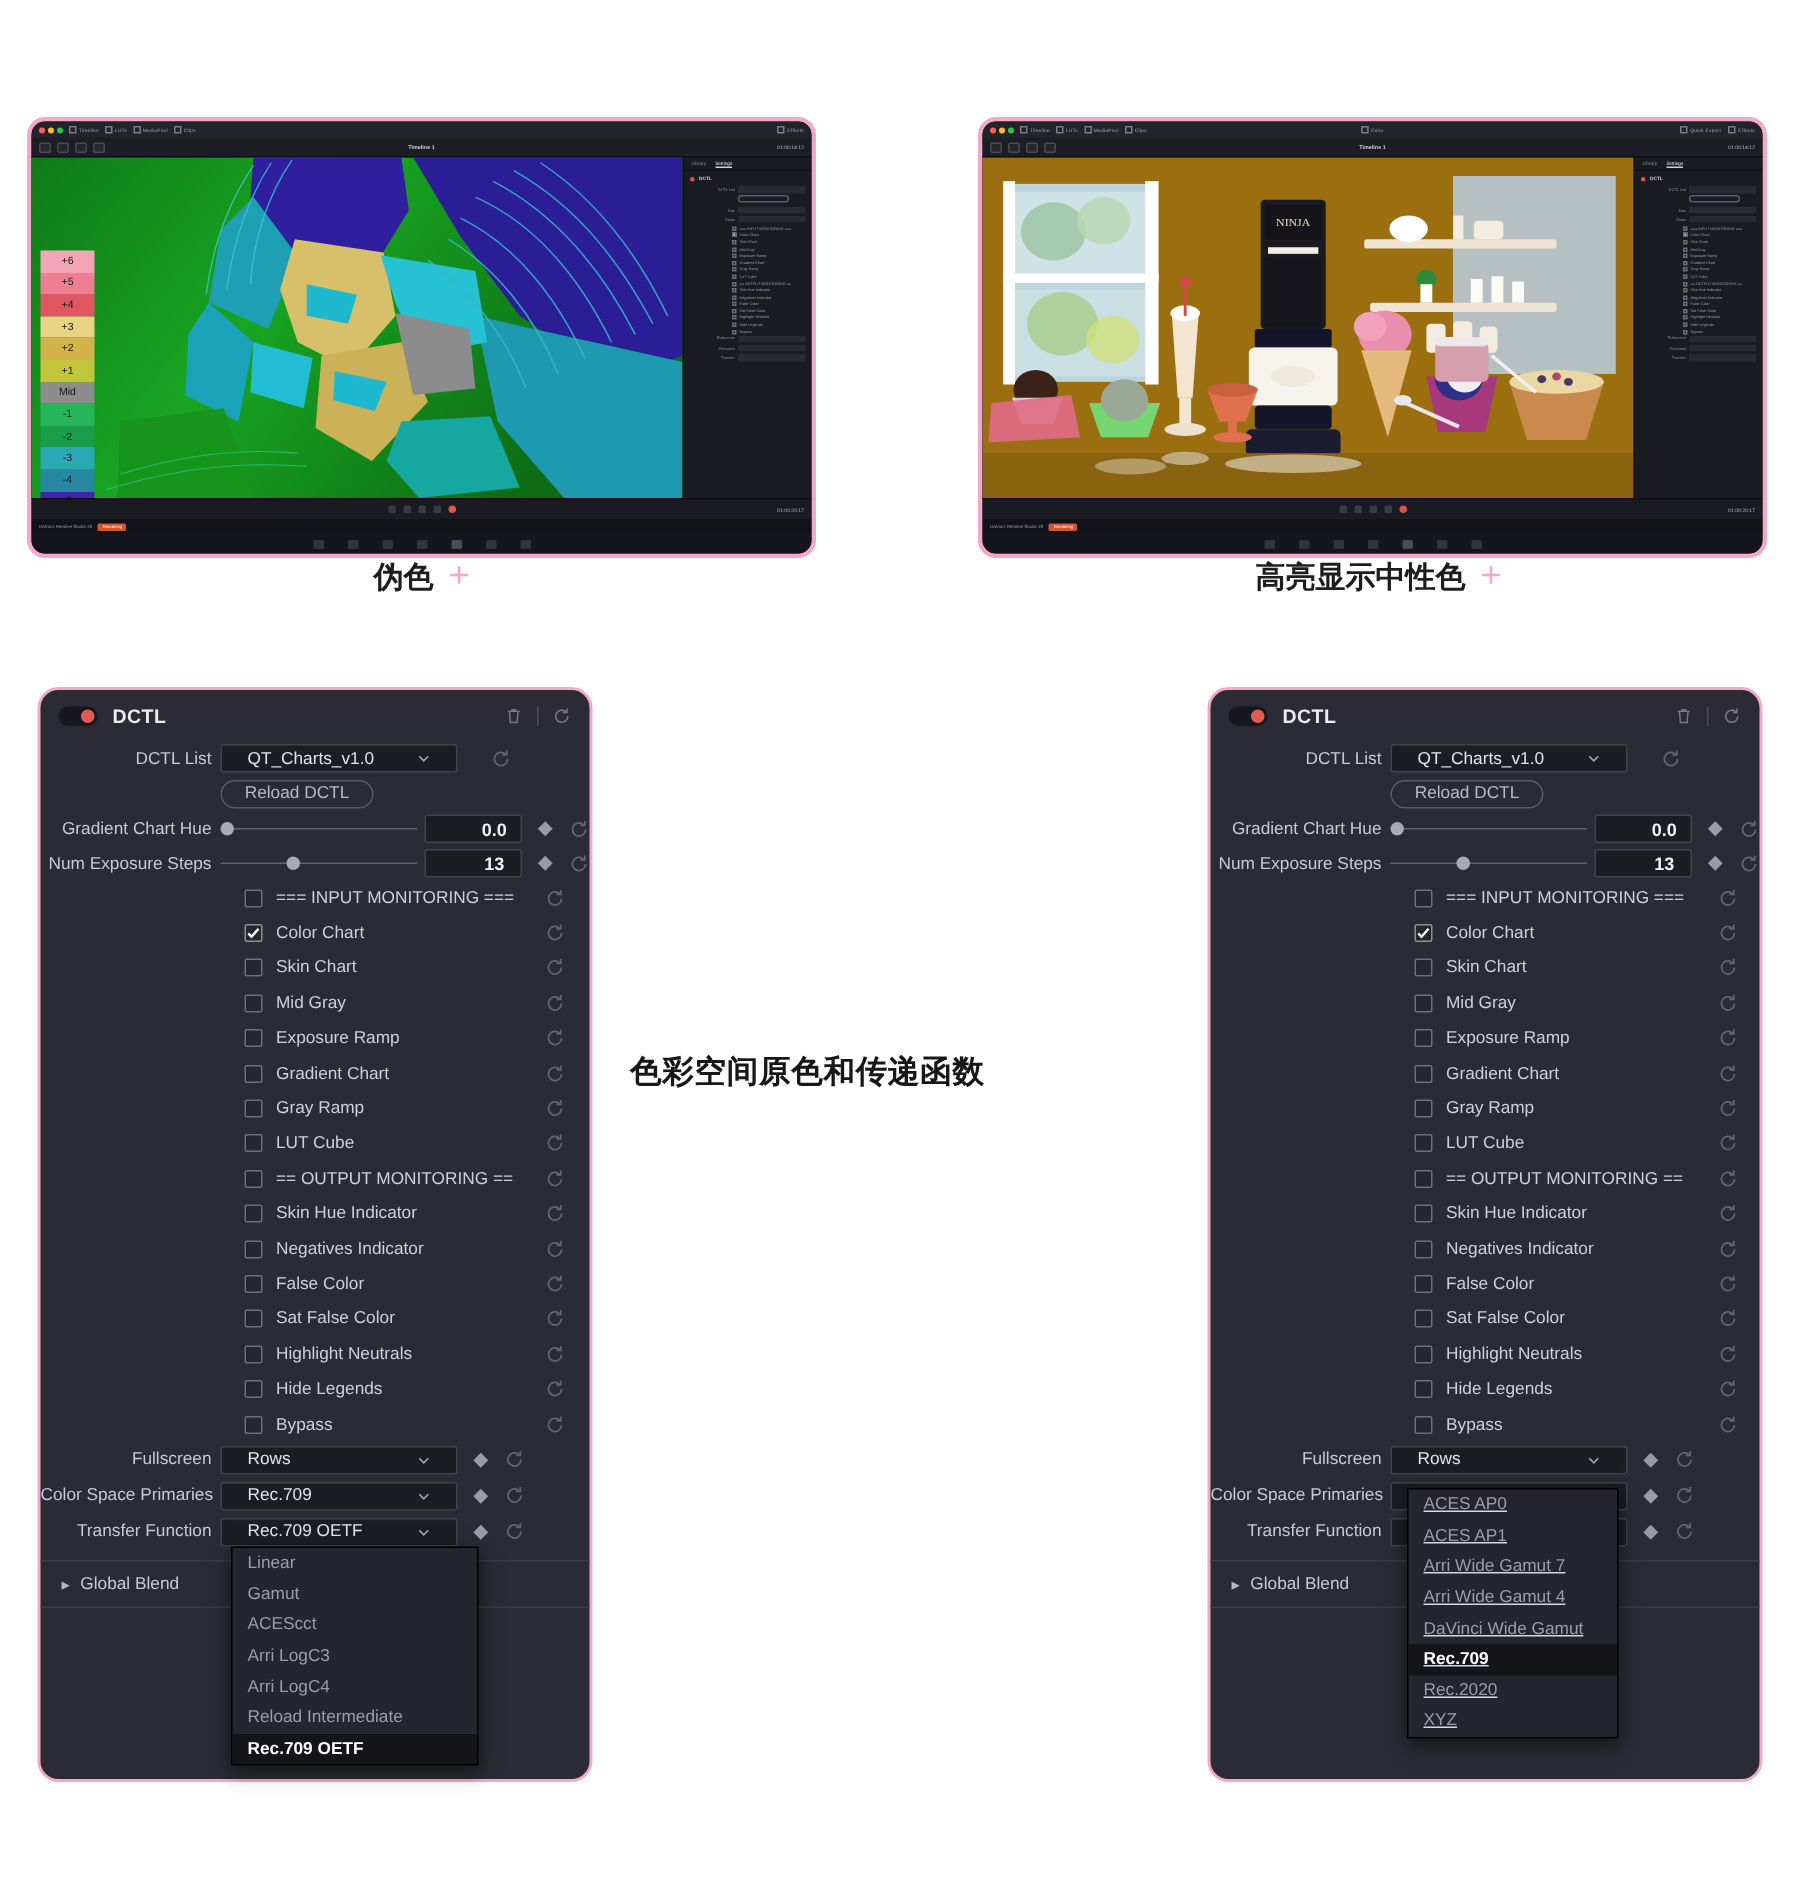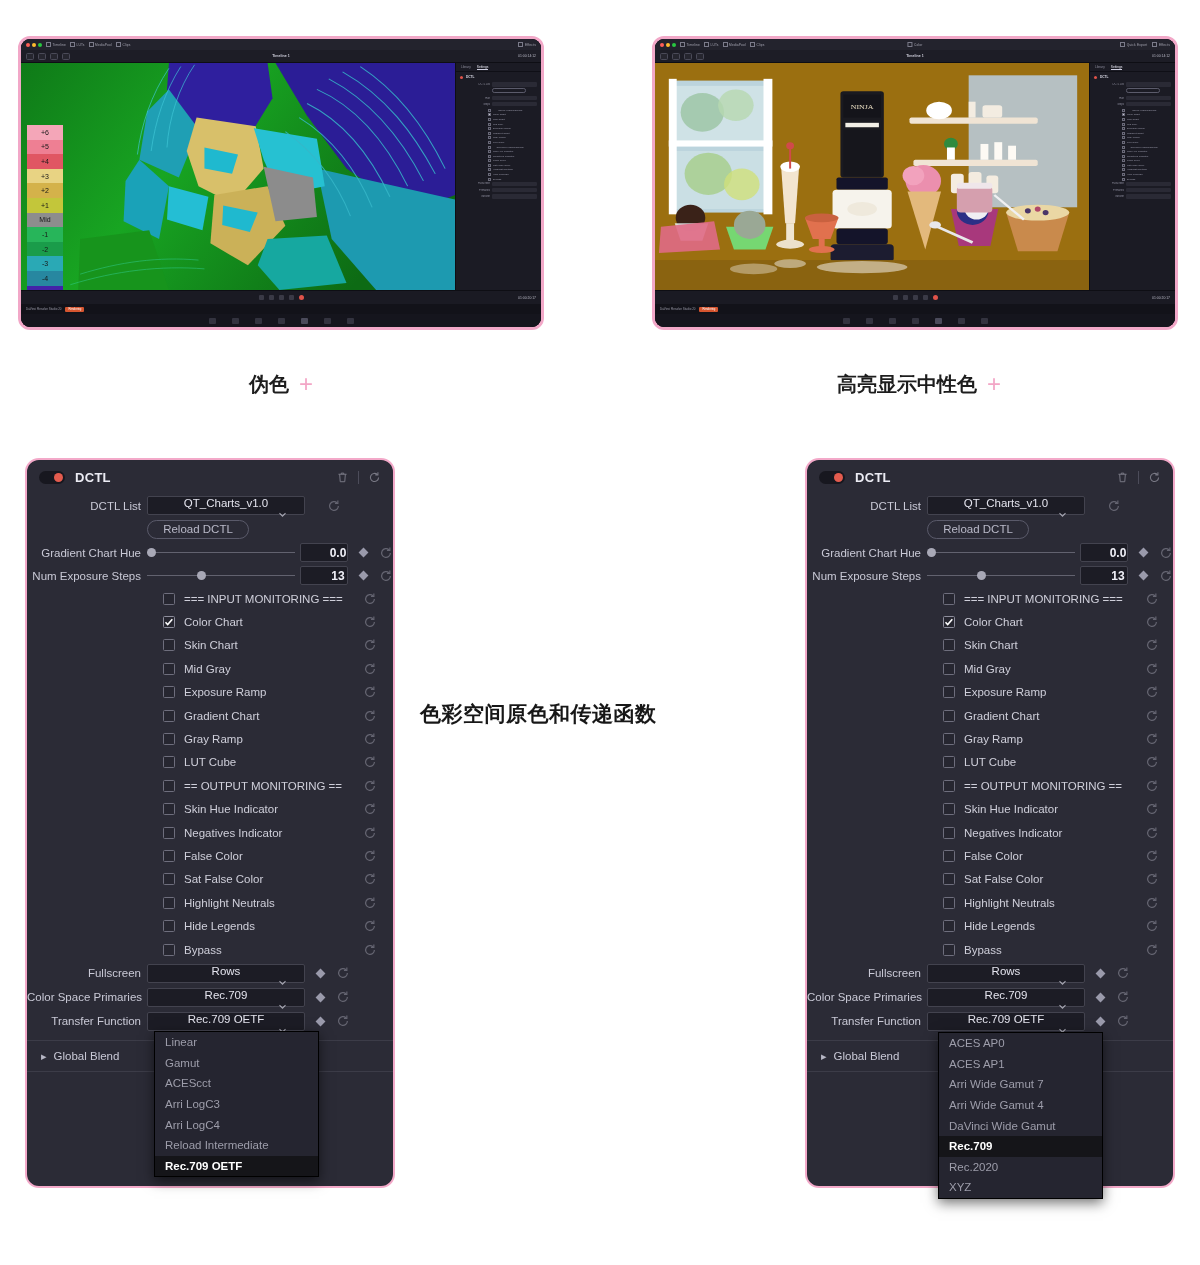--- a/index.html
+++ b/index.html
@@ -11,20 +11,21 @@
   }
   .page { position: relative; width: 1200px; height: 1265px; }
 
   
   .shot-frame {
     position: absolute;
     border: 3px solid #f2a8c8;
     border-radius: 12px;
     background: #13131a;
     overflow: hidden;
+    margin-top: 42px;
   }
   .shot-left  { left: 18px;  top: 36px; width: 526px; height: 294px; }
   .shot-right { left: 652px; top: 36px; width: 526px; height: 294px; }
 
   .res-root { position:absolute; inset:0; display:flex; flex-direction:column;
               background:#191922; }
   .res-menubar { height: 11px; background:#23232d; display:flex; align-items:center;
                  gap:4px; padding:0 5px; flex:0 0 auto; position:relative; }
   .traffic { display:flex; gap:2px; align-items:center; }
   .traffic i { width:4px;height:4px;border-radius:50%; display:block;}
@@ -120,33 +121,32 @@
 
   .row { display:flex; align-items:center; height:23px; padding:0 0 0 0; }
   .row .lbl { font-size:11.5px; color:#c9c9d6; text-align:right; white-space:nowrap; }
   .rst { width:14px;height:14px;opacity:.5; flex:0 0 auto;}
   .diam { width:7px;height:7px;background:#9a9aab;transform:rotate(45deg); flex:0 0 auto;}
 
   .select {
     height:19px; background:#1c1c25; border:1px solid #43434f; border-radius:2px;
     display:flex; align-items:center; padding:0 17px; font-size:11.5px; color:#e3e3ed;
     position:relative;
-    flex-direction:column;
   }
   .select .chev{ margin-left:auto; width:9px;height:9px;opacity:.75;}
 
   .btn-reload{ height:19px; border:1px solid #5a5a6a; border-radius:10px;
                display:flex;align-items:center;justify-content:center;
                font-size:11.5px; color:#b9b9c8;}
 
   .slider { flex:1; height:19px; display:flex; align-items:center; position:relative;}
   .slider .track{ position:absolute; left:0; right:0; height:1.5px; background:#62626f;}
   .slider .knob{ position:absolute; width:9px;height:9px;border-radius:50%;
                  background:#a8a8b6;}
-  .numbox{ width:48px;height:19px;background:#1c1c25;border:1px solid #43434f;border-radius:2px;
+  .numbox{ width:65px;height:19px;background:#1c1c25;border:1px solid #43434f;border-radius:2px;
            display:flex;align-items:center;justify-content:center;font-size:12px;
            font-weight:bold; color:#f0f0f8;padding-left:28px;}
 
   .chk-row{ display:flex; align-items:center; height:23.4px;}
   .chkbox{ width:12px;height:12px;border:1px solid #6e6e7d; background:#262630; border-radius:1.5px;
            display:flex;align-items:center;justify-content:center; flex:0 0 auto;}
   .chkbox.checked{ border-color:#8e8e9d; }
   .chkbox .tick{ width:10px;height:10px; }
   .chk-lbl{ margin-left:9px; font-size:11.5px; color:#cfcfda; white-space:nowrap;}
 
@@ -1191,21 +1191,21 @@
             </svg></span>
         </div>
         <div class="hr" style="margin:7px 0 0 0"></div>
         <div class="gb" style="height:30px;padding-left:14px">
           <span class="arrow">▸</span>
           <span>Global Blend</span>
         </div>
         <div class="hr"></div>
       </div>
 
-    <div class="dropdown" id="dd-right" style="left: 131px; top: 572px; width: 165px;">
+    <div class="dropdown" id="dd-right" style="left: 131px; top: 532px; width: 141px; text-decoration: underline;">
         <div class="dd-item">ACES AP0</div>
         <div class="dd-item">ACES AP1</div>
         <div class="dd-item">Arri Wide Gamut 7</div>
         <div class="dd-item">Arri Wide Gamut 4</div>
         <div class="dd-item">DaVinci Wide Gamut</div>
         <div class="dd-item sel">Rec.709</div>
         <div class="dd-item">Rec.2020</div>
         <div class="dd-item">XYZ</div>
       </div>
   </div>

